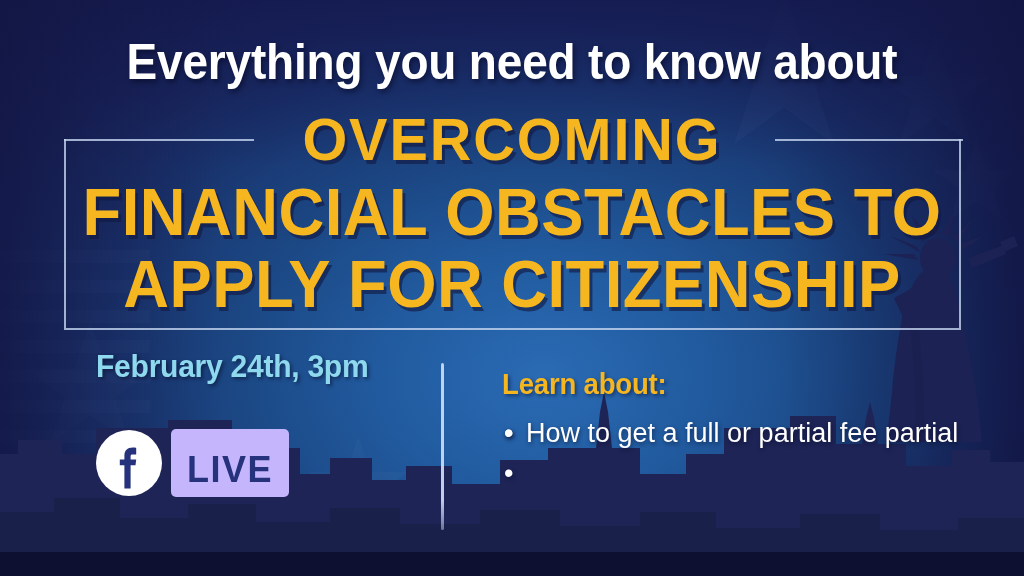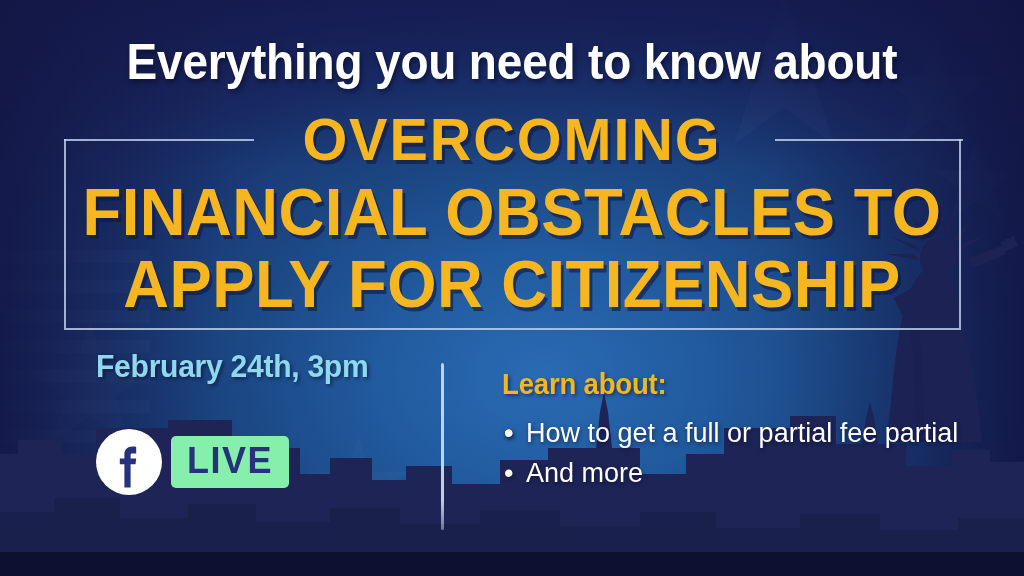--- a/index.html
+++ b/index.html
@@ -180,23 +180,23 @@
   .fb-circle {
     width: 66px; height: 66px;
     border-radius: 50%;
     background: #ffffff;
     display: flex;
     align-items: center;
     justify-content: center;
   }
   .fb-circle svg { display: block; }
   .live-box {
-    background: #86efac;
+    background: #c4b5fd;
     border-radius: 5px;
-    padding: 7px 16px 9px 16px;
+    padding: 23px 16px 9px 16px;
     color: #26327C;
     font-size: 36px;
     font-weight: bold;
     line-height: 1;
     letter-spacing: 1.5px;
   }
 
   
   .divider {
     position: absolute;
@@ -354,18 +354,17 @@
     <ul class="learn-list">
       <li>
         <span class="bullet">•</span>
       </li>
       <li>
         <span class="bullet">•</span>
         <span>How to get a full or partial fee partial</span>
       </li>
       <li>
         <span class="bullet">•</span>
-        <span>And more</span>
       </li>
     </ul>
   </div>
 
 </div>
 
 </body></html>

